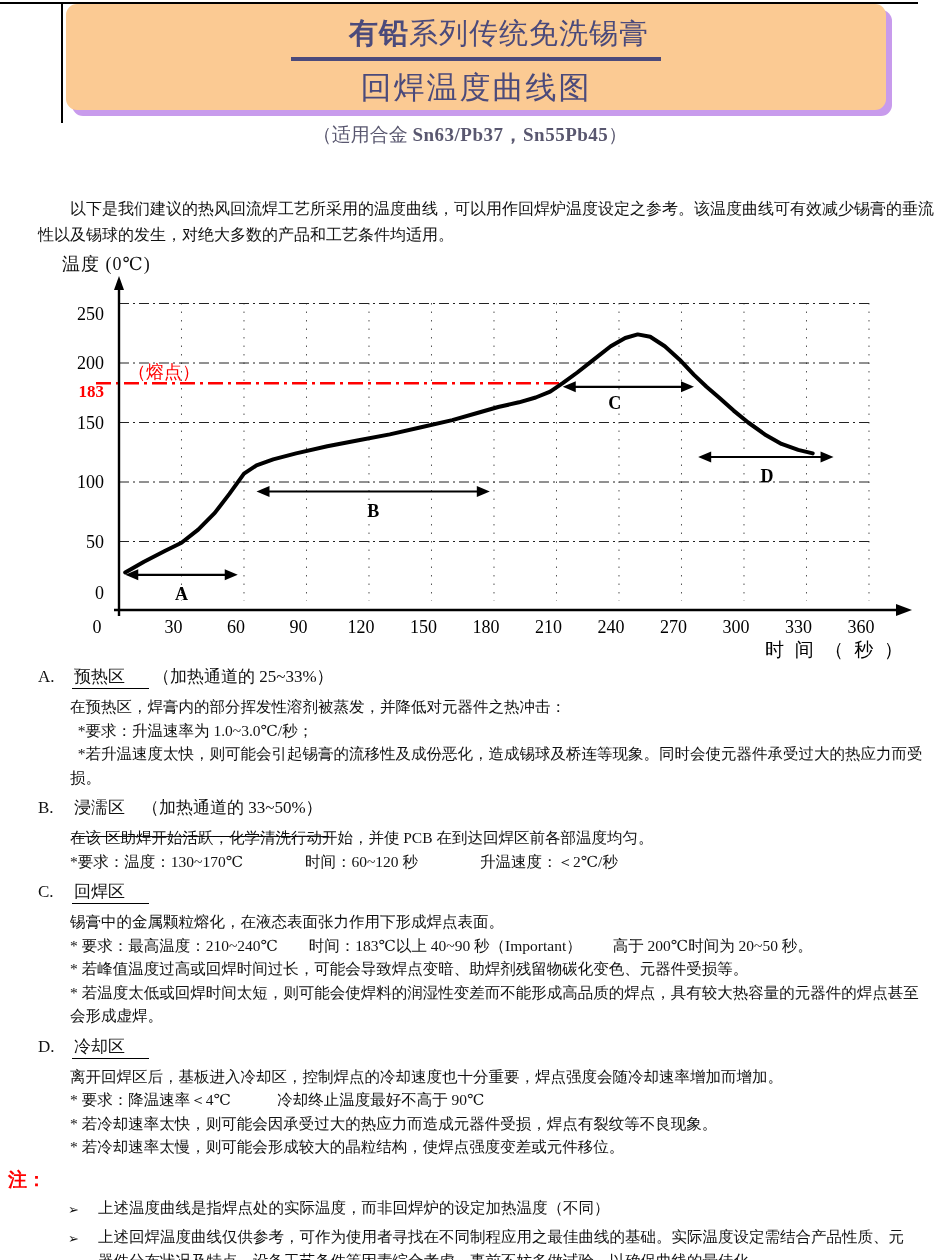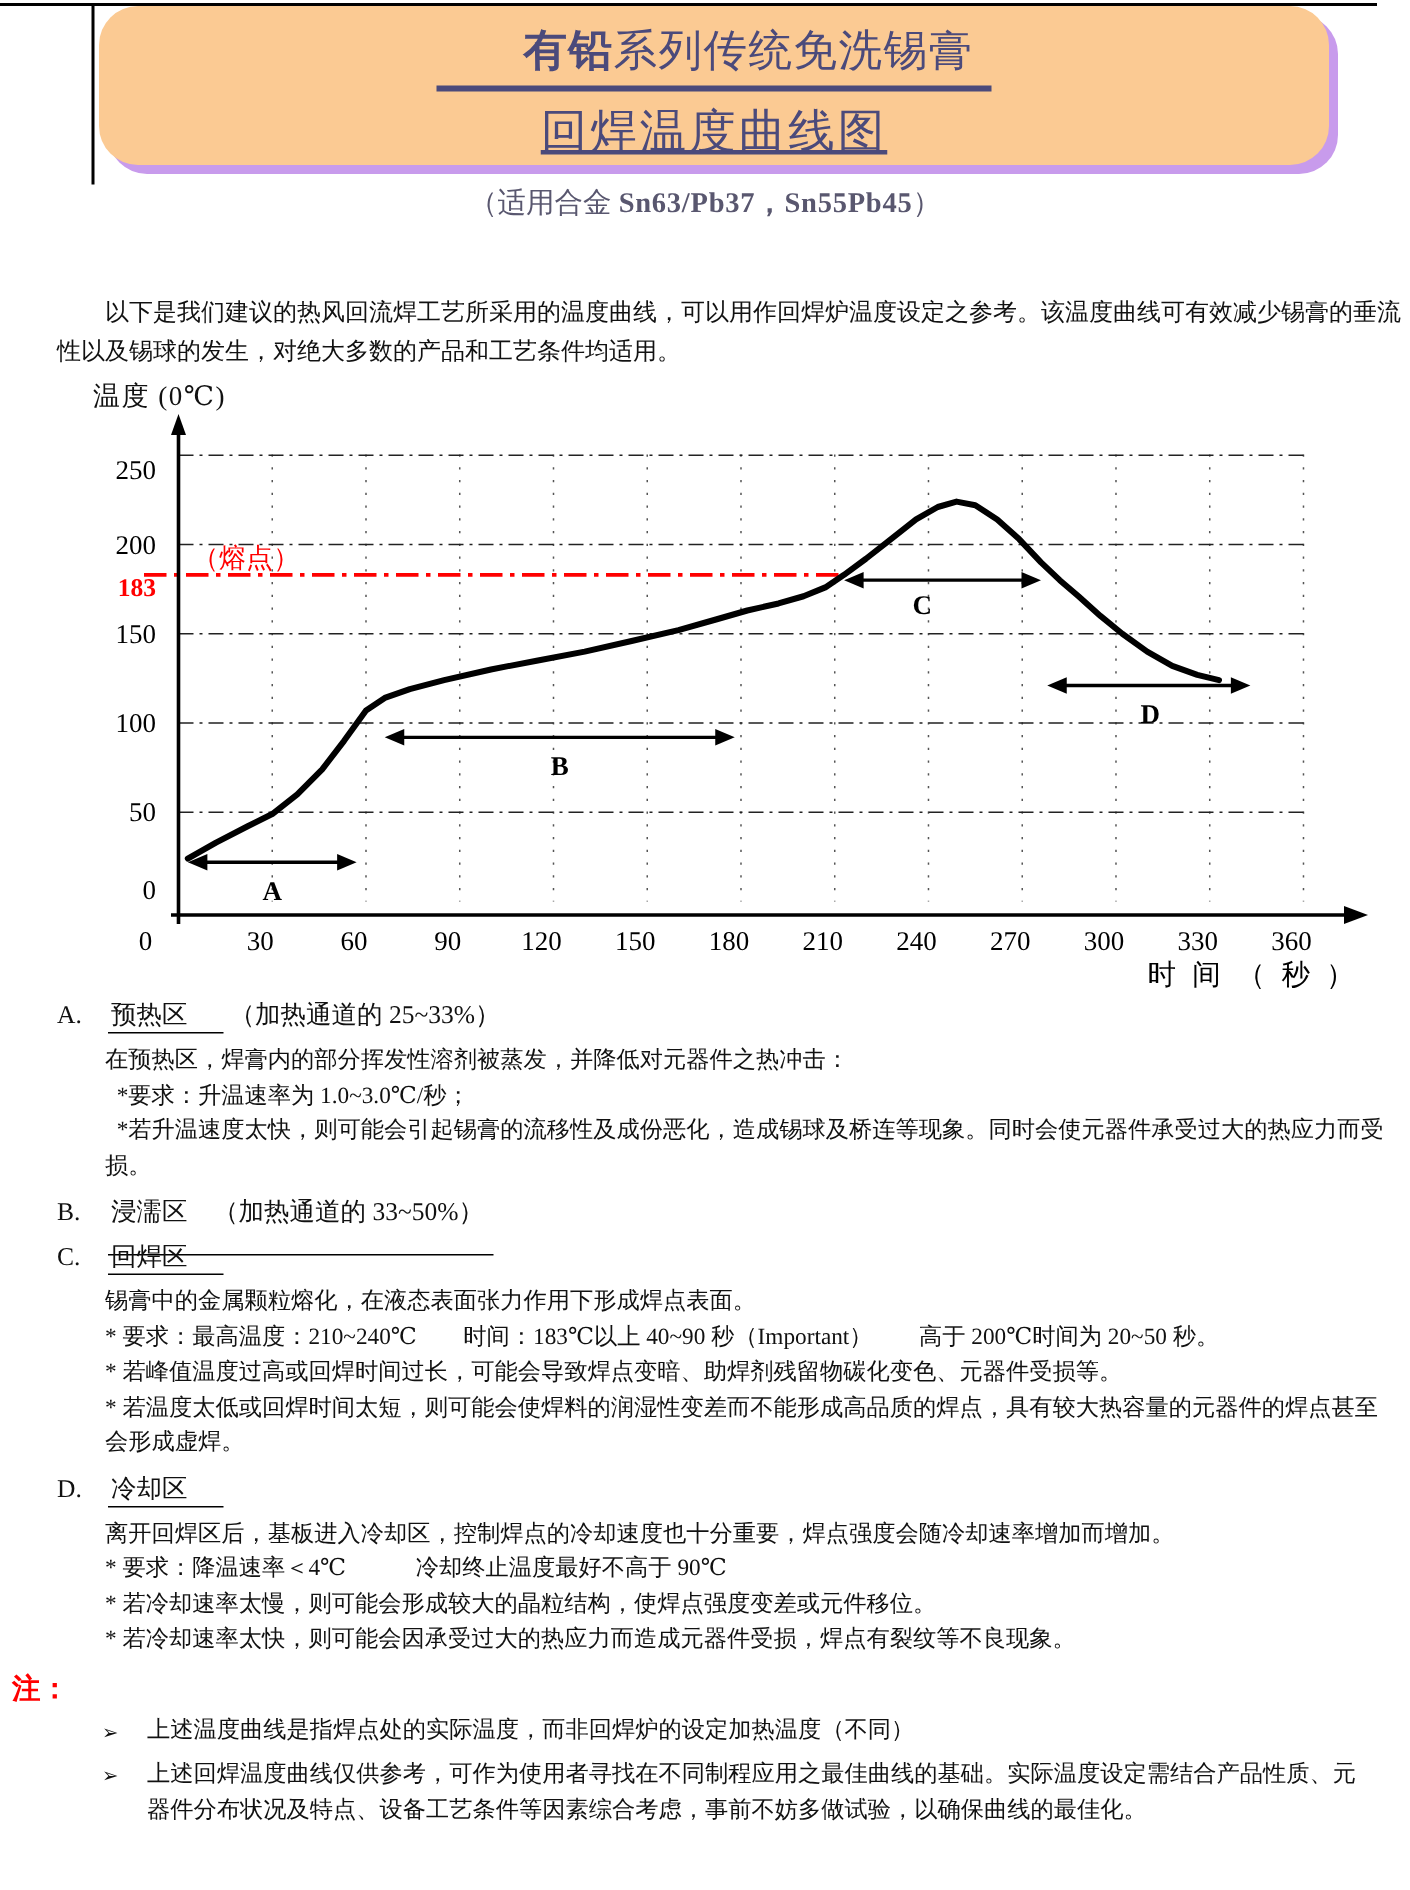--- a/index.html
+++ b/index.html
@@ -1,22 +1,22 @@
 <!DOCTYPE html>
 <html><head>
 <meta charset="utf-8">
 <style>
   html,body{margin:0;padding:0;background:#fff;}
   .page{position:relative;width:940px;height:1260px;background:#fff;overflow:hidden;
         font-family:"Liberation Serif","DejaVu Serif",serif;color:#111;}
   .top-rule{position:absolute;left:0;top:2px;width:918px;height:2px;background:#000;}
   .left-rule{position:absolute;left:61px;top:2px;width:2px;height:121px;background:#000;}
   .header-box{position:absolute;left:66px;top:4px;width:820px;height:106px;
-        background:#FBCA93;border-radius:26px;box-shadow:6px 6px 0 #C89BEC;
-        text-align:center;color:#4B4A7B;text-decoration:underline;}
+        background:#FBCA93;border-radius:11px;box-shadow:6px 6px 0 #C89BEC;
+        text-align:center;color:#4B4A7B;}
   .title-line1{margin-top:10px;font-size:29px;letter-spacing:1px;}
   .title-underline{display:inline-block;border-bottom:4px solid #4B4A7B;padding:0 12px 3px 58px;}
   .title-bold{font-weight:bold;}
   .title-line2{margin-top:6px;font-size:31px;letter-spacing:2px;}
   .subtitle{position:absolute;left:0;top:122px;width:100%;text-align:center;
         color:#59576F;font-size:19px;}
   .subtitle b{letter-spacing:.5px;}
   .intro{position:absolute;left:38px;top:196px;width:896px;font-size:16px;line-height:26px;
         text-align:justify;text-indent:2em;}
   .chart-wrap{position:absolute;left:0;top:248px;width:940px;height:412px;}
@@ -130,20 +130,24 @@
         <div>在预热区，焊膏内的部分挥发性溶剂被蒸发，并降低对元器件之热冲击：</div>
         <div>  *要求：升温速率为 1.0~3.0℃/秒；</div>
         <div>  *若升温速度太快，则可能会引起锡膏的流移性及成份恶化，造成锡球及桥连等现象。同时会使元器件承受过大的热应力而受损。</div>
       </div>
     </div>
 
     <div>
       <div class="sec-head">
         <span class="sec-letter">B.</span><span class="sec-title-grp"><span>浸濡区</span>　<span>（加热通道的 33~50%）</span></span>
       </div>
+      <div class="sec-body">
+        <div>在该 区助焊开始活跃，化学清洗行动开始，并使 PCB 在到达回焊区前各部温度均匀。</div>
+        <div>*要求：温度：130~170℃　　　　时间：60~120 秒　　　　升温速度：＜2℃/秒</div>
+      </div>
     </div>
 
     <div>
       <div class="sec-head">
         <span class="sec-letter">C.</span><span class="sec-title">回焊区</span>
       </div>
       <div class="sec-body">
         <div>锡膏中的金属颗粒熔化，在液态表面张力作用下形成焊点表面。</div>
         <div>* 要求：最高温度：210~240℃　　时间：183℃以上 40~90 秒（Important）　　高于 200℃时间为 20~50 秒。</div>
         <div>* 若峰值温度过高或回焊时间过长，可能会导致焊点变暗、助焊剂残留物碳化变色、元器件受损等。</div>
@@ -151,22 +155,22 @@
       </div>
     </div>
 
     <div>
       <div class="sec-head">
         <span class="sec-letter">D.</span><span class="sec-title">冷却区</span>
       </div>
       <div class="sec-body">
         <div>离开回焊区后，基板进入冷却区，控制焊点的冷却速度也十分重要，焊点强度会随冷却速率增加而增加。</div>
         <div>* 要求：降温速率＜4℃　　　冷却终止温度最好不高于 90℃</div>
+        <div>* 若冷却速率太快，则可能会因承受过大的热应力而造成元器件受损，焊点有裂纹等不良现象。</div>
         <div>* 若冷却速率太慢，则可能会形成较大的晶粒结构，使焊点强度变差或元件移位。</div>
-        <div>* 若冷却速率太快，则可能会因承受过大的热应力而造成元器件受损，焊点有裂纹等不良现象。</div>
       </div>
     </div>
 
     <div>
       <div class="notes-label">注：</div>
       <div class="note-item">
         <span class="note-marker">➢</span>
         <span class="note-text">上述温度曲线是指焊点处的实际温度，而非回焊炉的设定加热温度（不同）</span>
       </div>
       <div class="note-item">

